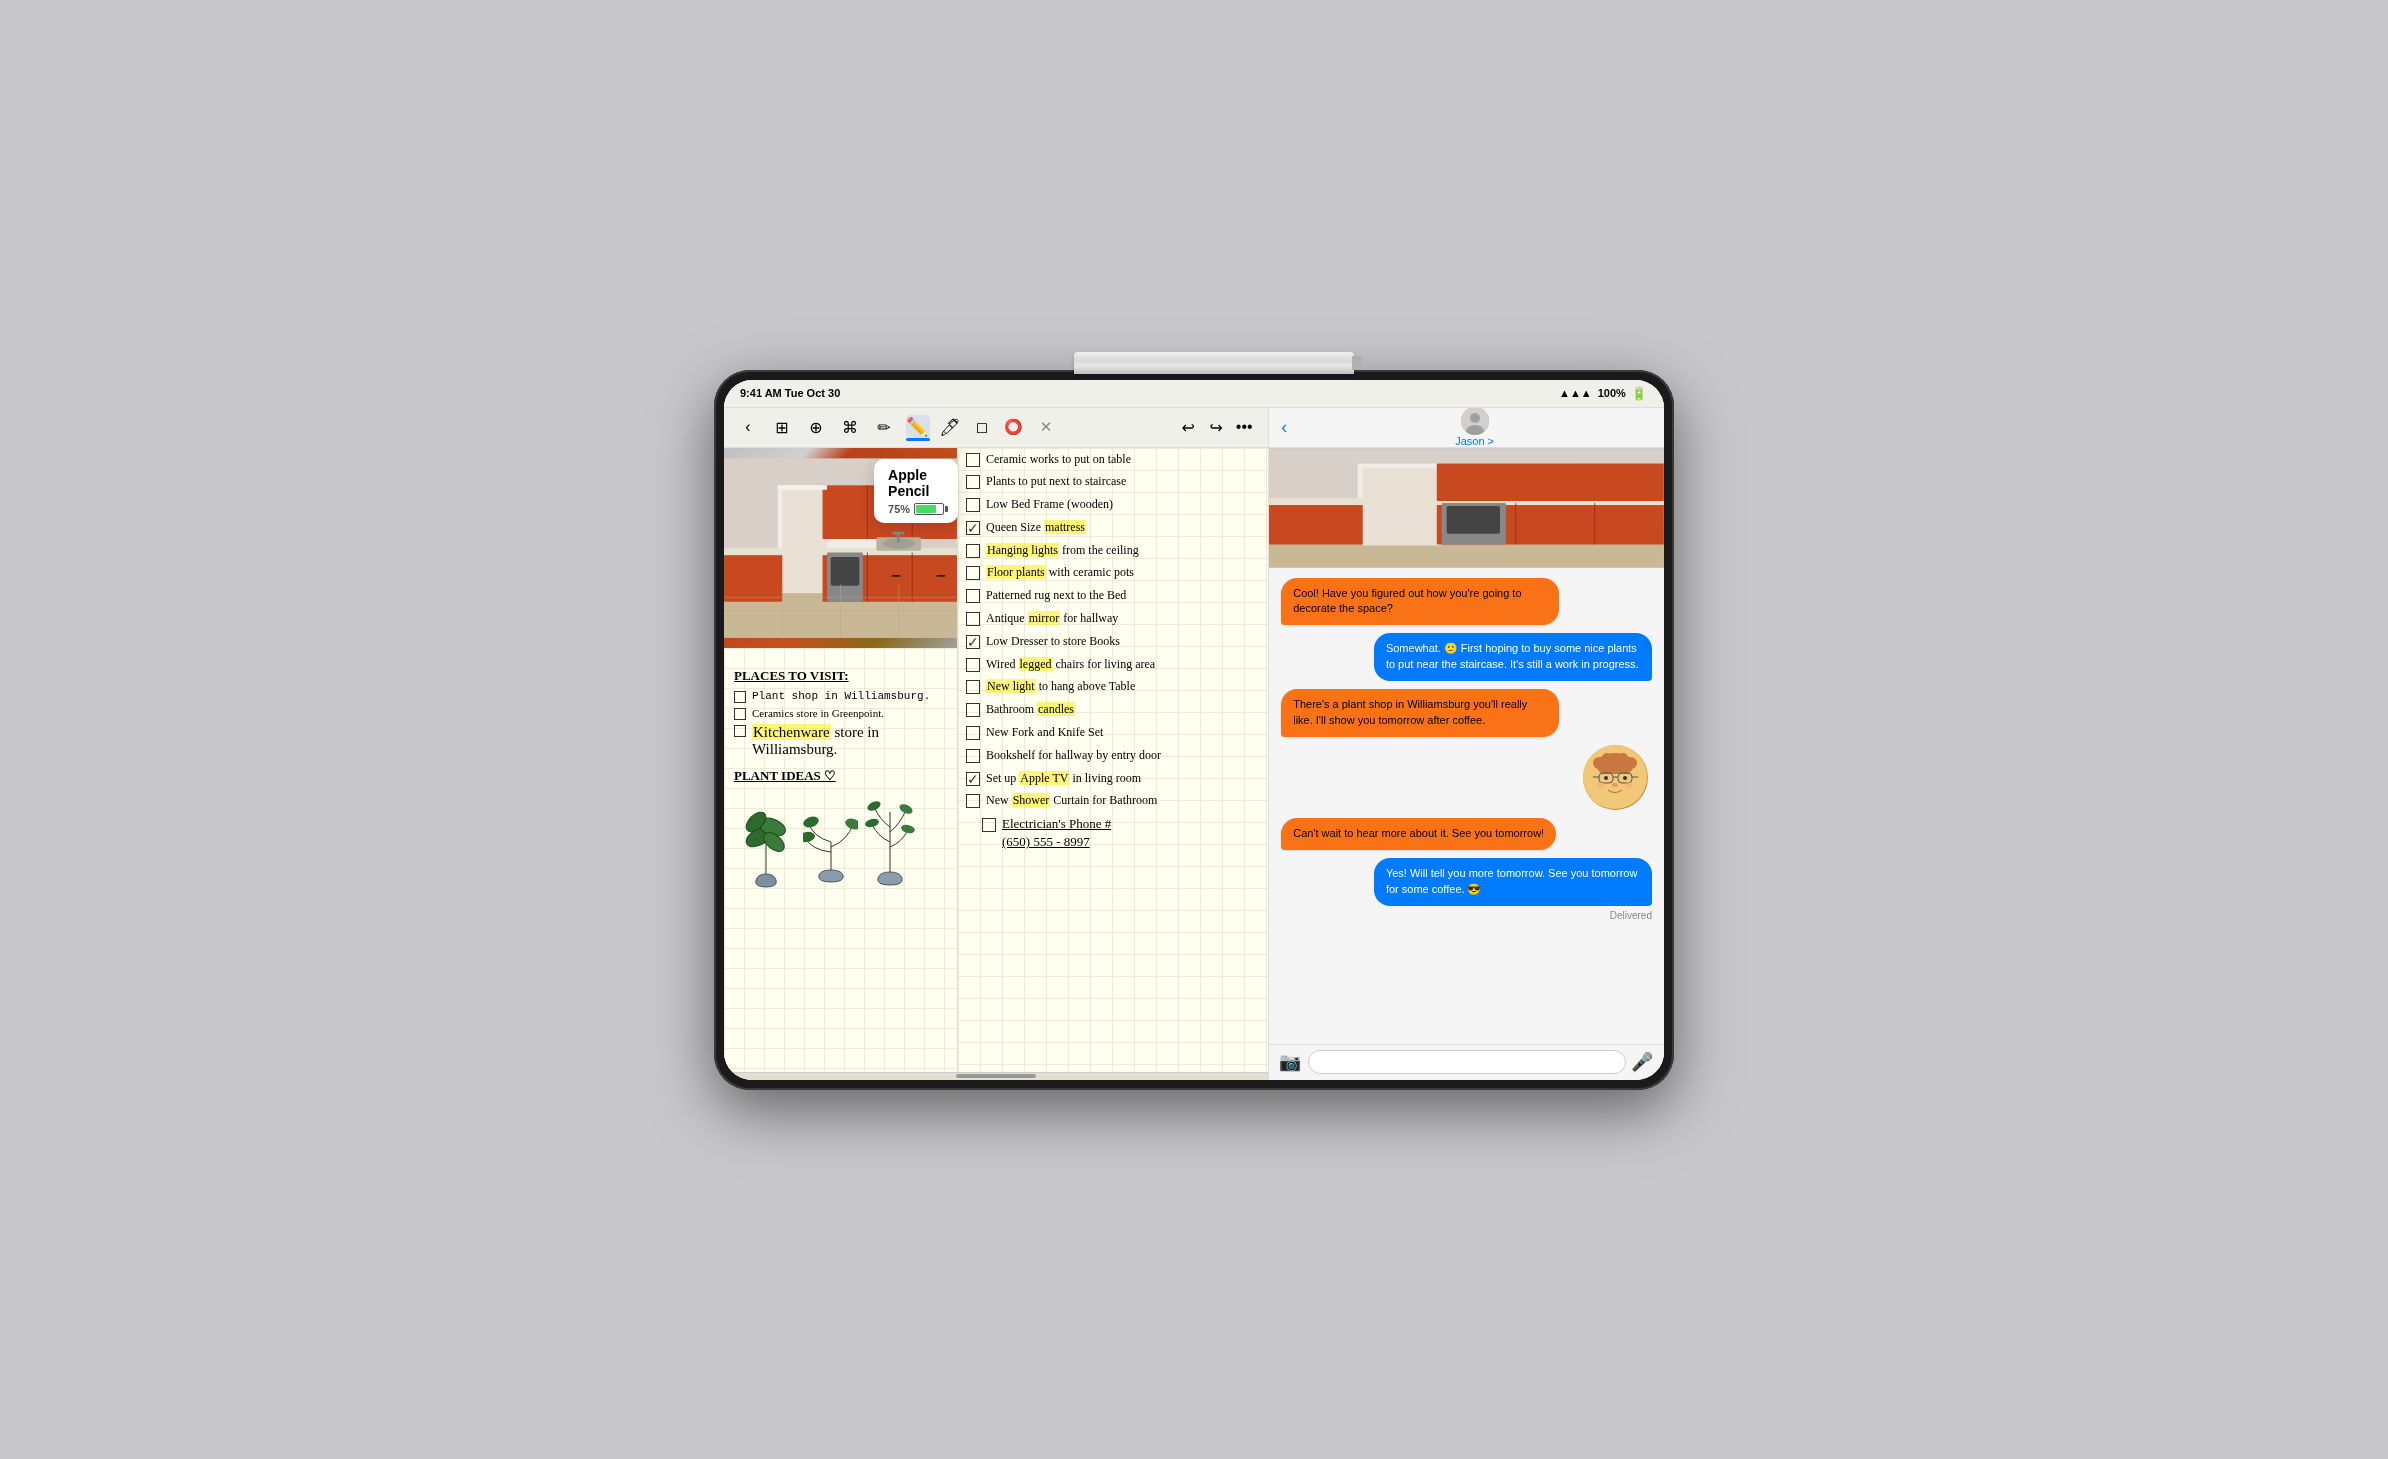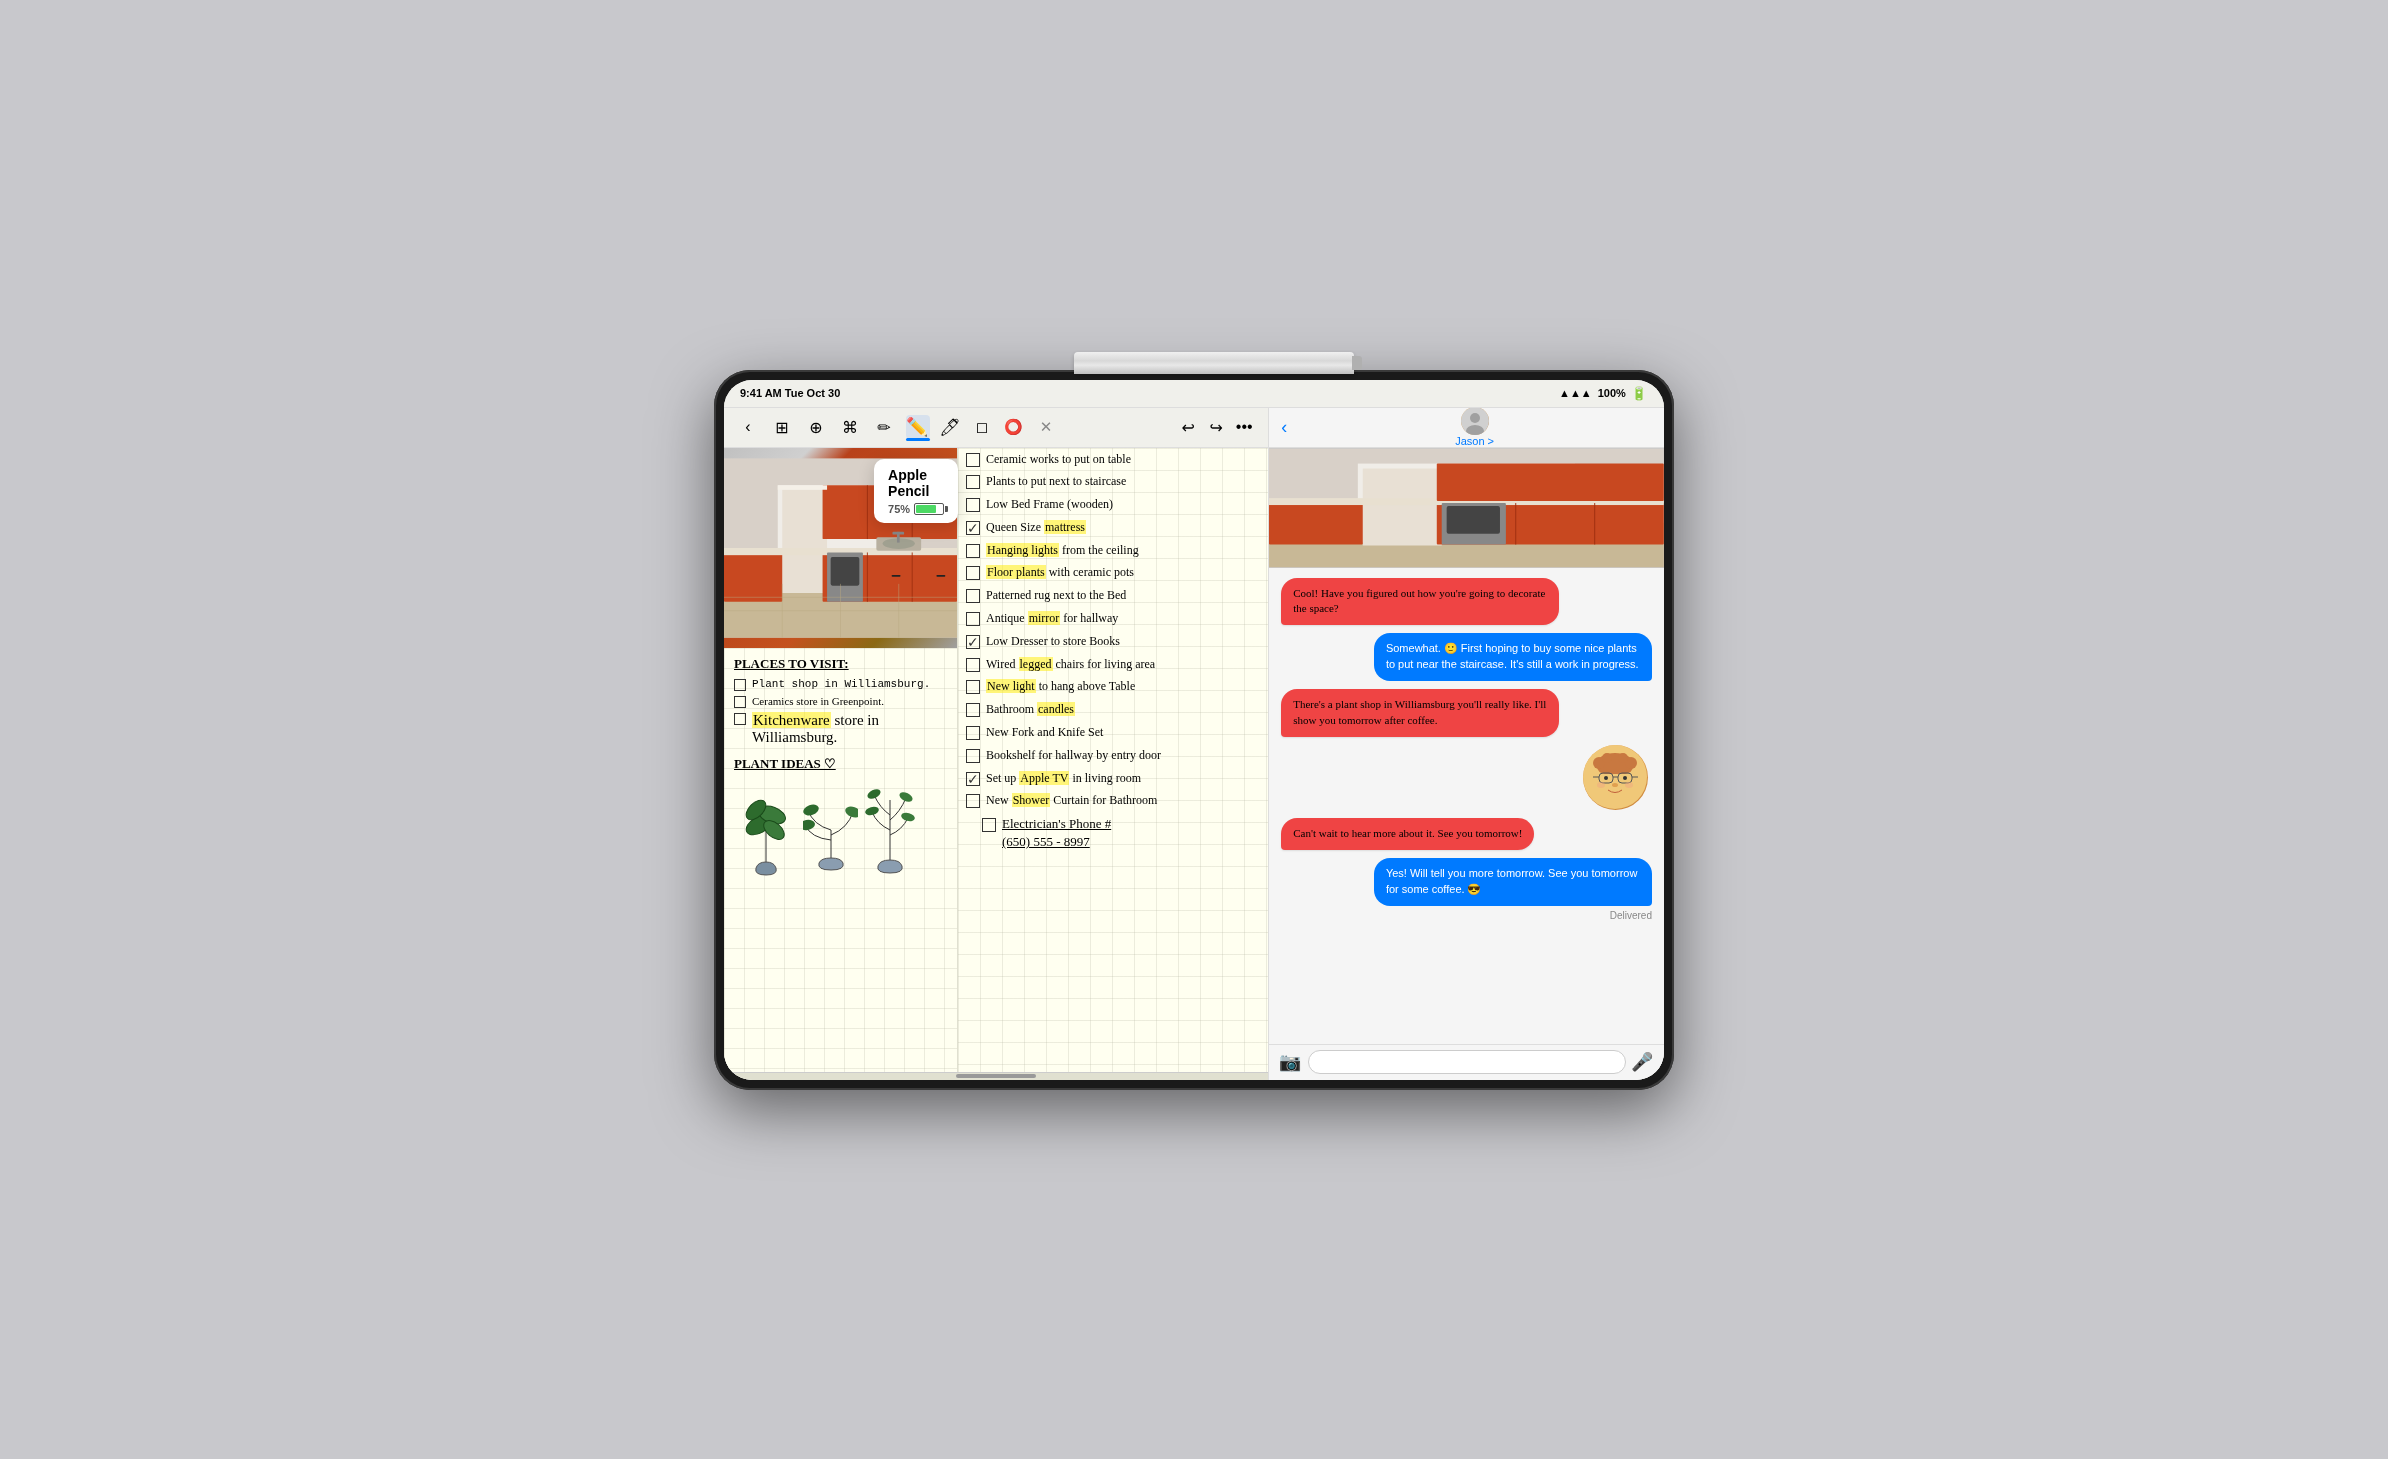--- a/index.html
+++ b/index.html
@@ -198,20 +198,21 @@
     .kitchen-svg {
       width: 100%;
       height: 100%;
     }
     .places-title {
       font-size: 13px;
       font-weight: bold;
       text-decoration: underline;
       margin-bottom: 6px;
       font-family: 'Comic Sans MS', cursive;
+      margin-top: 12px;
     }
     .place-item {
       display: flex;
       align-items: flex-start;
       gap: 6px;
       font-size: 11px;
       margin-bottom: 4px;
       font-family: 'Comic Sans MS', cursive;
     }
     .checkbox-empty {
@@ -312,26 +313,25 @@
       gap: 8px;
     }
     .msg-bubble {
       max-width: 75%;
       padding: 8px 12px;
       border-radius: 16px;
       font-size: 11px;
       line-height: 1.45;
     }
     .msg-received {
-      background: #ef4444;
+      background: #f97316;
       color: #000;
       align-self: flex-start;
       border-radius: 16px 16px 16px 4px;
       box-shadow: 0 1px 2px rgba(0,0,0,0.1);
-      font-family: Liberation Serif, serif;
     }
     .msg-sent {
       background: #007aff;
       color: white;
       align-self: flex-end;
       border-radius: 16px 16px 4px 16px;
     }
     .delivered-label {
       font-size: 10px;
       color: #888;

